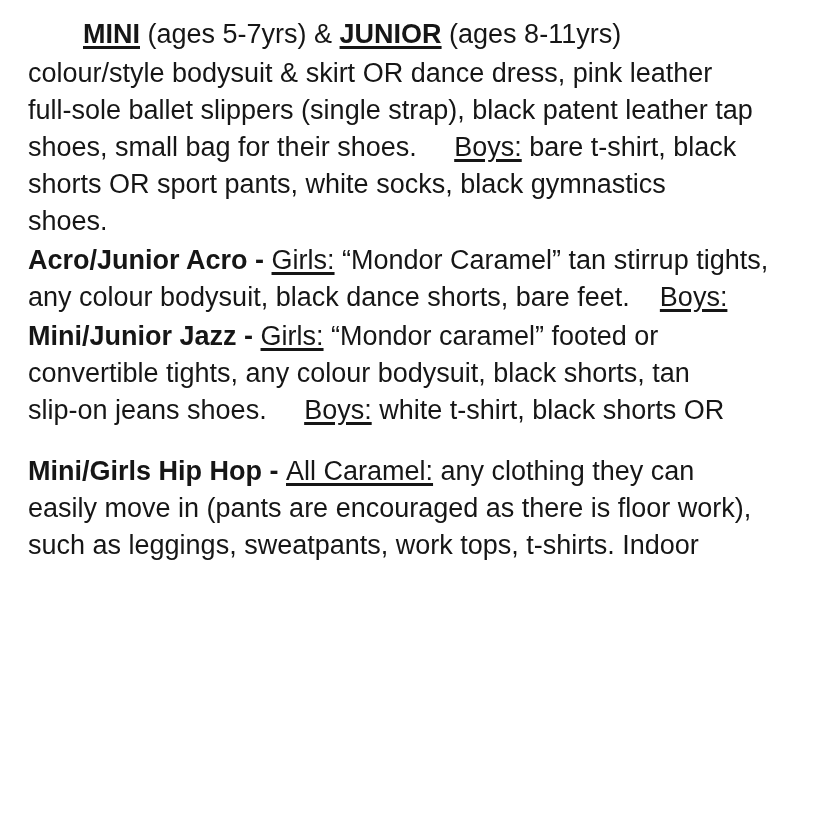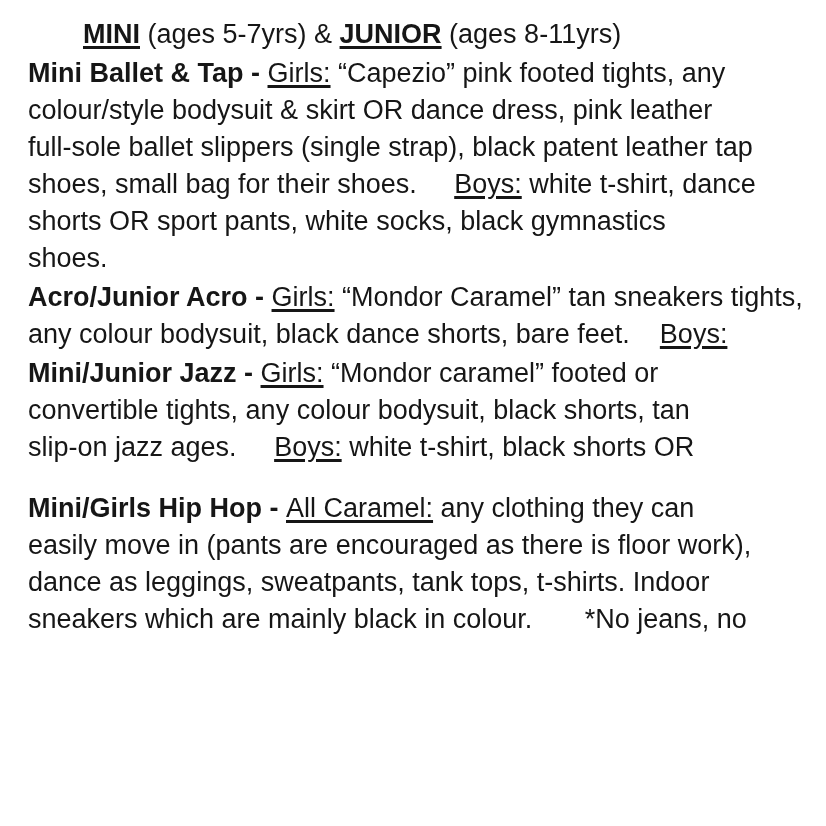--- a/index.html
+++ b/index.html
@@ -45,36 +45,34 @@
     text-underline-offset: 3px;
   }
 </style>
 </head>
 <body>
 
 <div class="page">
   <div class="title-line"><span class="b u">MINI</span><span class=""> (ages 5-7yrs) &amp; </span><span class="b u">JUNIOR</span><span class=""> (ages 8-11yrs)</span></div>
   <div class="paragraphs">
       <div class="paragraph">
-        <div class="line"><span class="b ">Mini Ballet &amp; Tap - </span><span class="u">Girls:</span><span class=""> “Capezio” pink footed tights, any</span></div>
         <div class="line"><span class="">colour/style bodysuit &amp; skirt OR dance dress, pink leather</span></div>
         <div class="line"><span class="">full-sole ballet slippers (single strap), black patent leather tap</span></div>
-        <div class="line"><span class="">shoes, small bag for their shoes.     </span><span class="u">Boys:</span><span class=""> white t-shirt, dance</span></div>
+        <div class="line"><span class="">shoes, small bag for their shoes.     </span><span class="u">Boys:</span><span class=""> bare t-shirt, black</span></div>
         <div class="line"><span class="">shorts OR sport pants, white socks, black gymnastics</span></div>
         <div class="line"><span class="">shoes.</span></div>
       </div>
       <div class="paragraph">
-        <div class="line"><span class="b ">Acro/Junior Acro - </span><span class="u">Girls:</span><span class=""> “Mondor Caramel” tan sneakers tights,</span></div>
+        <div class="line"><span class="b ">Acro/Junior Acro - </span><span class="u">Girls:</span><span class=""> “Mondor Caramel” tan stirrup tights,</span></div>
         <div class="line"><span class="">any colour bodysuit, black dance shorts, bare feet.    </span><span class="u">Boys:</span></div>
       </div>
       <div class="paragraph">
         <div class="line"><span class="b ">Mini/Junior Jazz - </span><span class="u">Girls:</span><span class=""> “Mondor caramel” footed or</span></div>
         <div class="line"><span class="">convertible tights, any colour bodysuit, black shorts, tan</span></div>
-        <div class="line"><span class="">slip-on jazz ages.     </span><span class="u">Boys:</span><span class=""> white t-shirt, black shorts OR</span></div>
+        <div class="line"><span class="">slip-on jeans shoes.     </span><span class="u">Boys:</span><span class=""> white t-shirt, black shorts OR</span></div>
       </div>
       <div class="paragraph">
         <div class="line"><span class="b ">Mini/Girls Hip Hop - </span><span class="u">All Caramel:</span><span class=""> any clothing they can</span></div>
         <div class="line"><span class="">easily move in (pants are encouraged as there is floor work),</span></div>
-        <div class="line"><span class="">dance as leggings, sweatpants, tank tops, t-shirts. Indoor</span></div>
-        <div class="line"><span class="">sneakers which are mainly black in colour.       </span><span class="">*No jeans, no</span></div>
+        <div class="line"><span class="">such as leggings, sweatpants, work tops, t-shirts. Indoor</span></div>
       </div>
     </div>
 </div>
 
 </body></html>

